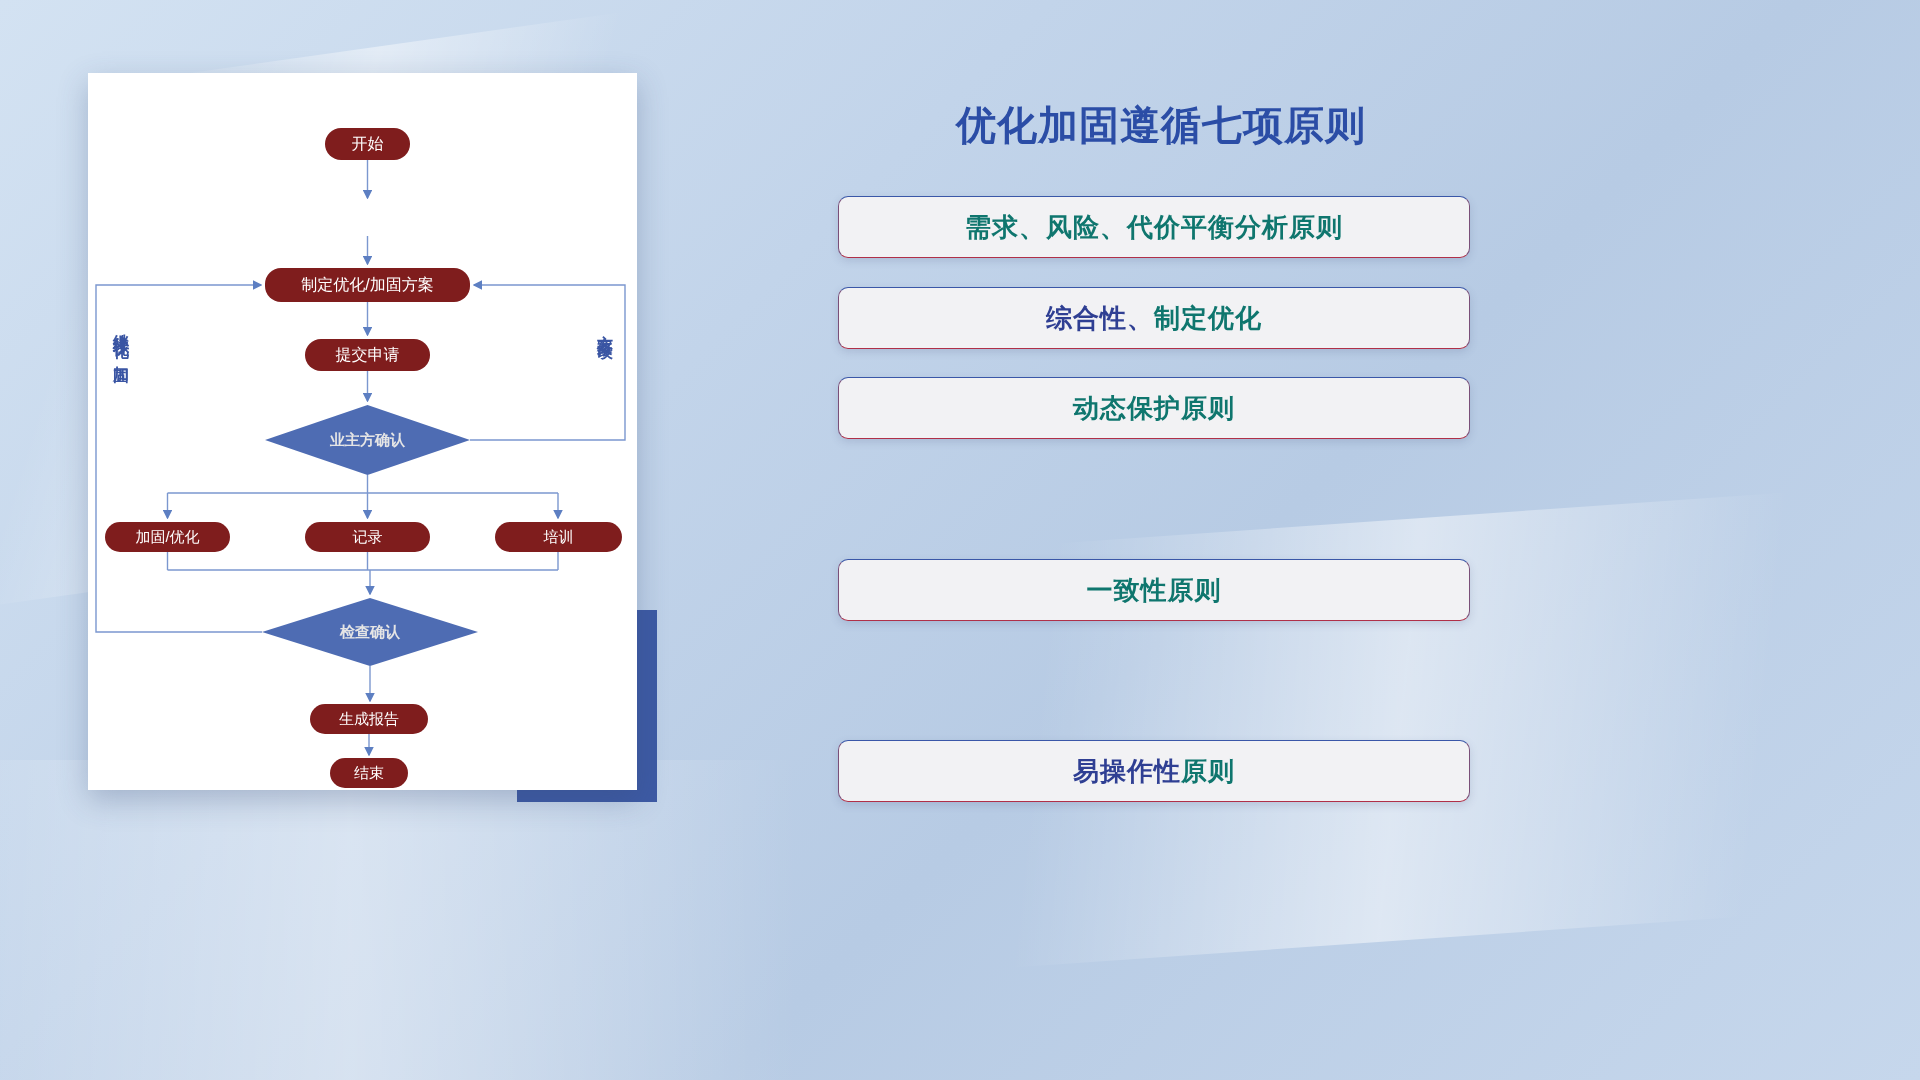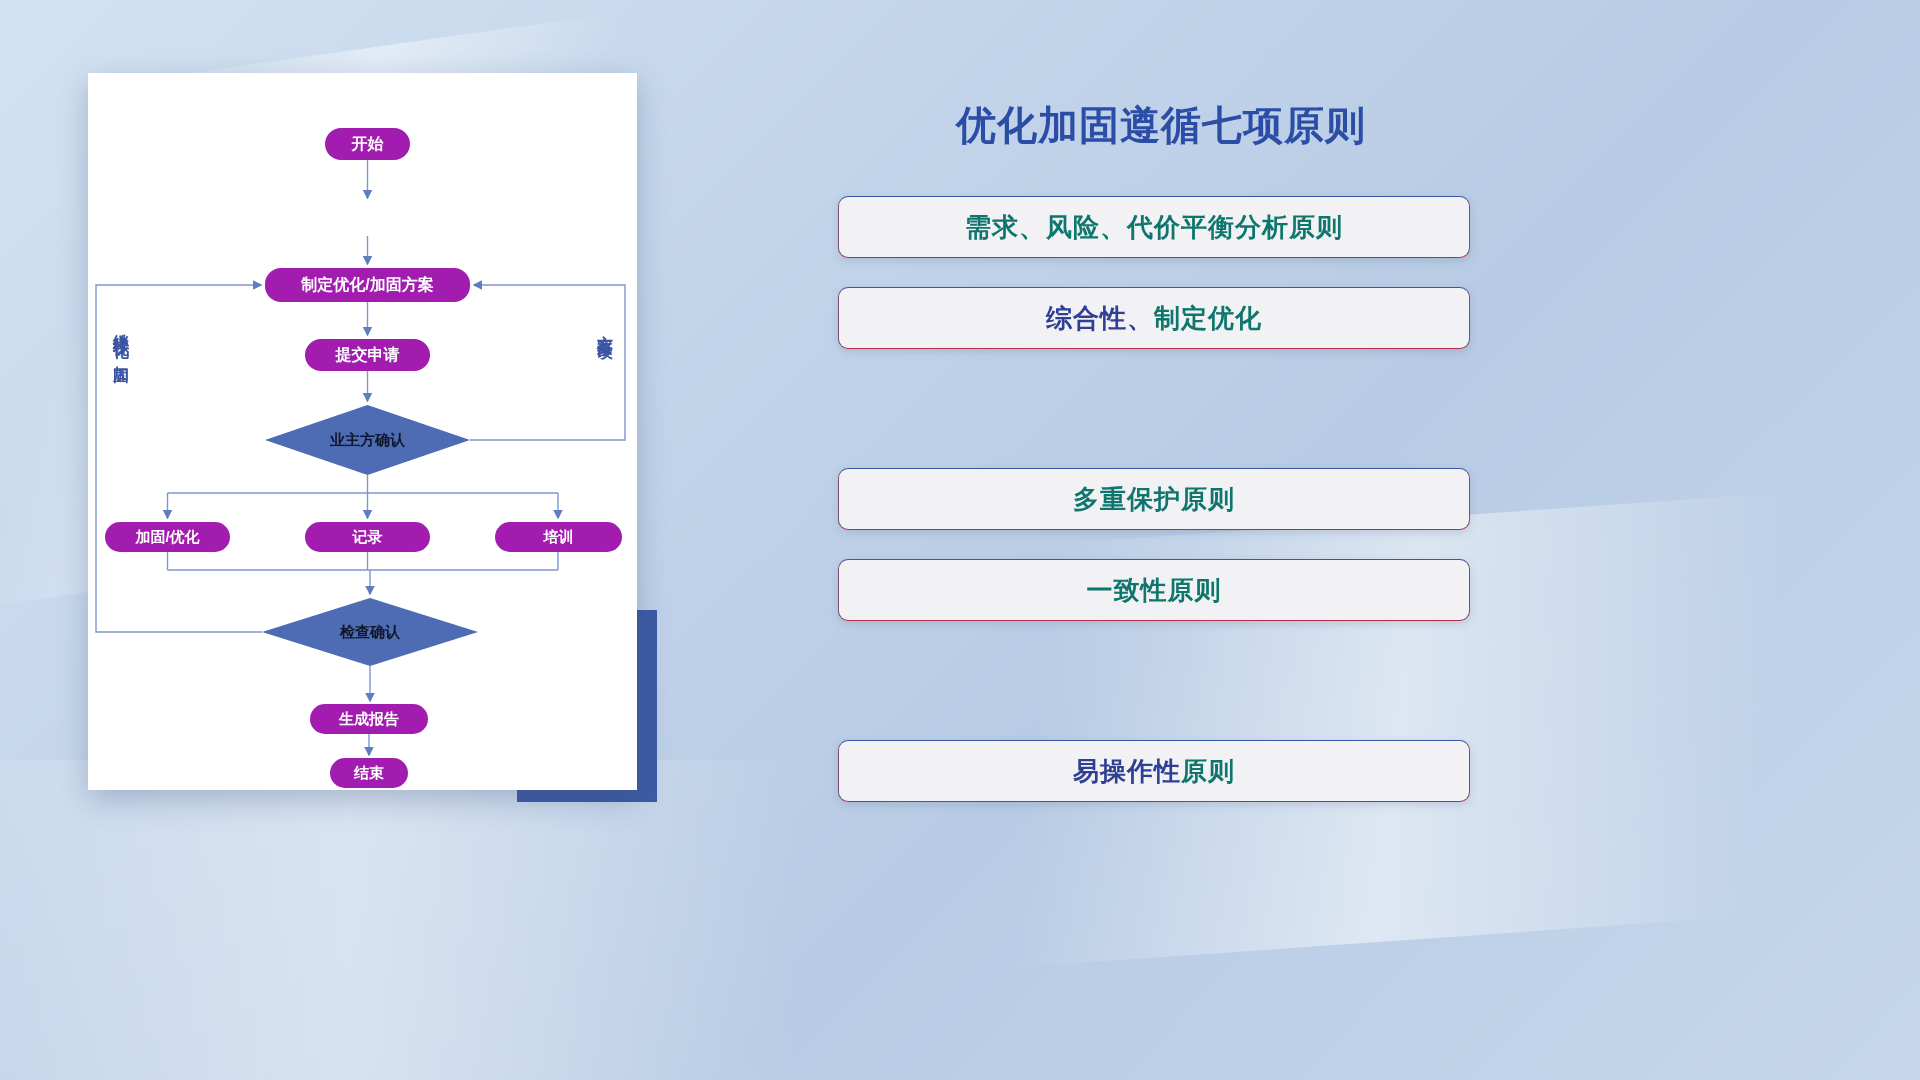--- a/index.html
+++ b/index.html
@@ -36,27 +36,27 @@
   
   .card{
     position:absolute;left:88px;top:73px;width:549px;height:717px;
     background:#ffffff;z-index:2;
     box-shadow:0 10px 28px rgba(55,75,120,.30);
   }
   .card svg{position:absolute;left:0;top:0;}
 
   .node{
     position:absolute;display:flex;align-items:center;justify-content:center;
-    background:#a21caf;color:#ffffff;font-weight:bold;font-size:16px;
+    background:#7f1d1d;color:#ffffff;font-weight:normal;font-size:16px;
     border-radius:16px;white-space:nowrap;z-index:3;
   }
   .node.small{font-size:15px;}
   .diamond{
     position:absolute;display:flex;align-items:center;justify-content:center;
-    background:#4e6cb3;color:#0f172a;font-weight:bold;font-size:15px;
+    background:#4e6cb3;color:#e5e5e5;font-weight:bold;font-size:15px;
     clip-path:polygon(50% 0%,100% 50%,50% 100%,0% 50%);
     white-space:nowrap;z-index:3;
   }
   .vlabel{
     position:absolute;writing-mode:vertical-lr;text-orientation:upright;
     color:#3a55a3;font-weight:bold;font-size:16px;letter-spacing:3px;z-index:3;
   }
 
   
   .panel-title{
@@ -149,24 +149,24 @@
 
   <div class="principle" style="top:196px;">
     <span data-tone="red">需求、风险、代价平衡分析原则</span>
   </div>
 
   <div class="principle" style="top:287px;">
     <span data-tone="navy">综合性、</span>
       <span data-tone="red">制定优化</span>
   </div>
 
+  <div class="principle" style="top:377px;">
+    <span data-tone="red">动态保护原则</span>
+  </div>
 
-  <div class="principle" style="top:468px;">
-    <span data-tone="red">多重保护原则</span>
-  </div>
 
   <div class="principle" style="top:559px;">
     <span data-tone="red">一致性原则</span>
   </div>
 
 
   <div class="principle" style="top:740px;">
     <span data-tone="navy">易操作性</span>
       <span data-tone="red">原则</span>
   </div>

